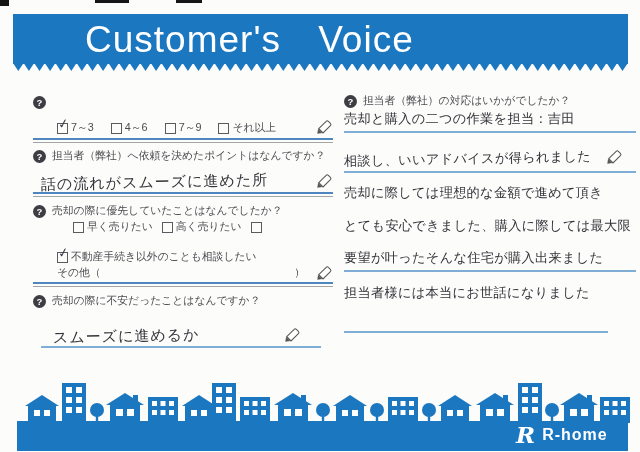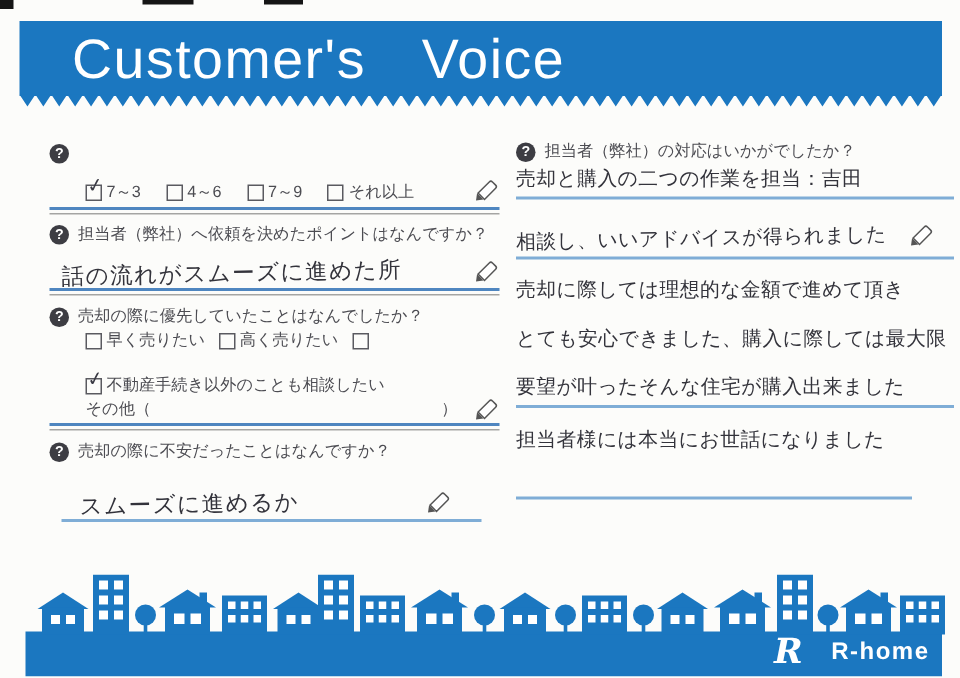--- a/index.html
+++ b/index.html
@@ -7,21 +7,21 @@
     --rule-blue:#7fadd6;
     --ink:#33333b;
     --label:#4c4c52;
   }
   html,body{margin:0;padding:0;}
   body{width:640px;height:452px;font-family:"Liberation Sans","DejaVu Sans",sans-serif;}
   #page{position:relative;width:640px;height:452px;background:#fcfcfa;overflow:hidden;}
 
   
   #header-band{position:absolute;left:13px;top:14px;width:615px;height:50px;background:var(--primary-blue);}
-  #page-title{display:block;line-height:52px;padding-left:35px;font-size:37px;color:#fff;
+  #page-title{display:block;line-height:52px;padding-left:72px;font-size:37px;color:#fff;
     letter-spacing:1px;word-spacing:26px;font-weight:400;white-space:nowrap;}
   #header-wave{position:absolute;left:13px;top:63px;width:615px;height:9px;color:var(--primary-blue);}
 
   
   .artifact{position:absolute;background:#151515;}
 
   
   .col{position:absolute;}
   #left-col{left:33px;top:90px;width:300px;height:290px;}
   #right-col{left:344px;top:88px;width:292px;height:290px;}
@@ -59,21 +59,21 @@
   .hw-line{position:absolute;left:0;width:292px;font-size:13.2px;letter-spacing:0.3px;}
   .hw-line.ruled{border-bottom:2px solid var(--rule-blue);padding-bottom:3px;}
   .empty-rule{position:absolute;border-bottom:2px solid var(--rule-blue);}
 
   .spacer{flex:1;}
 
   
   #skyline{position:absolute;left:0;top:383px;width:640px;height:68px;color:var(--primary-blue);}
   #logo{position:absolute;left:516px;top:423px;display:flex;align-items:center;gap:7px;z-index:2;}
   #logo-mark{font-family:"DejaVu Serif",serif;font-style:italic;font-weight:bold;font-size:23px;color:#fff;line-height:24px;}
-  #logo-text{font-size:16px;font-weight:bold;color:#fff;letter-spacing:1px;font-family:"Liberation Sans",sans-serif;margin-left:12px;}
+  #logo-text{font-size:16px;font-weight:bold;color:#fff;letter-spacing:1px;font-family:"Liberation Sans",sans-serif;}
 </style>
 </head>
 <body>
 
 <div id="page">
 
   <div class="artifact" style="left:0;top:0;width:9px;height:6px;"></div>
   <div class="artifact" style="left:95px;top:0;width:34px;height:3px;"></div>
   <div class="artifact" style="left:176px;top:0;width:26px;height:3px;"></div>
 
@@ -125,21 +125,21 @@
           <span class="p-body"></span>
           <span class="p-tip"></span>
         </span>
     </div>
     <div class="block divider" style="top:102px;"></div>
 
     <div class="block q-row" style="top:114px;">
       <span class="q-icon">?</span>
       <span class="q-text">売却の際に優先していたことはなんでしたか？</span>
     </div>
-    <div class="block opts-row" style="top:130px;left:24px;width:276px;gap:9px;">
+    <div class="block opts-row" style="top:130px;left:40px;width:276px;gap:9px;">
       <span class="opt">
         <span class="box"></span>
         <span class="opt-label">早く売りたい</span>
       </span>
       <span class="opt">
         <span class="box"></span>
         <span class="opt-label">高く売りたい</span>
       </span>
       <span class="opt">
         <span class="box"></span>

